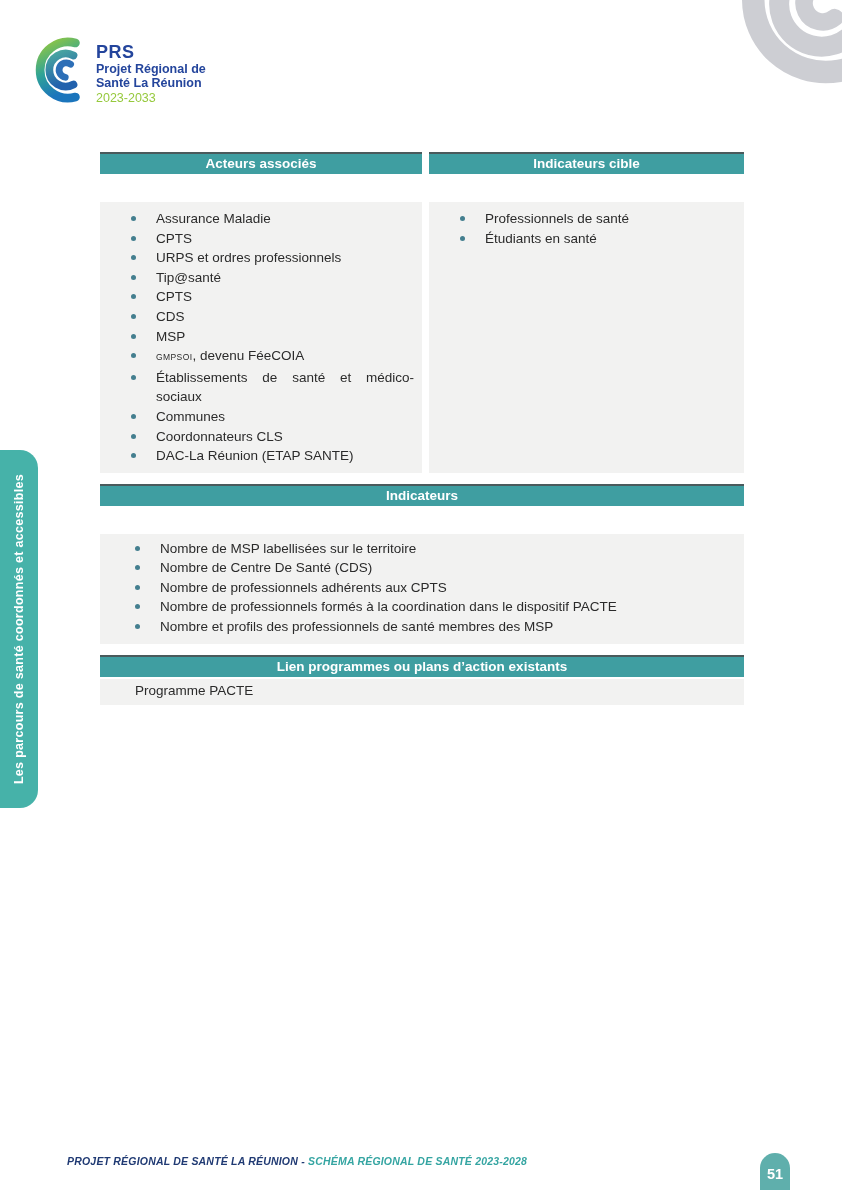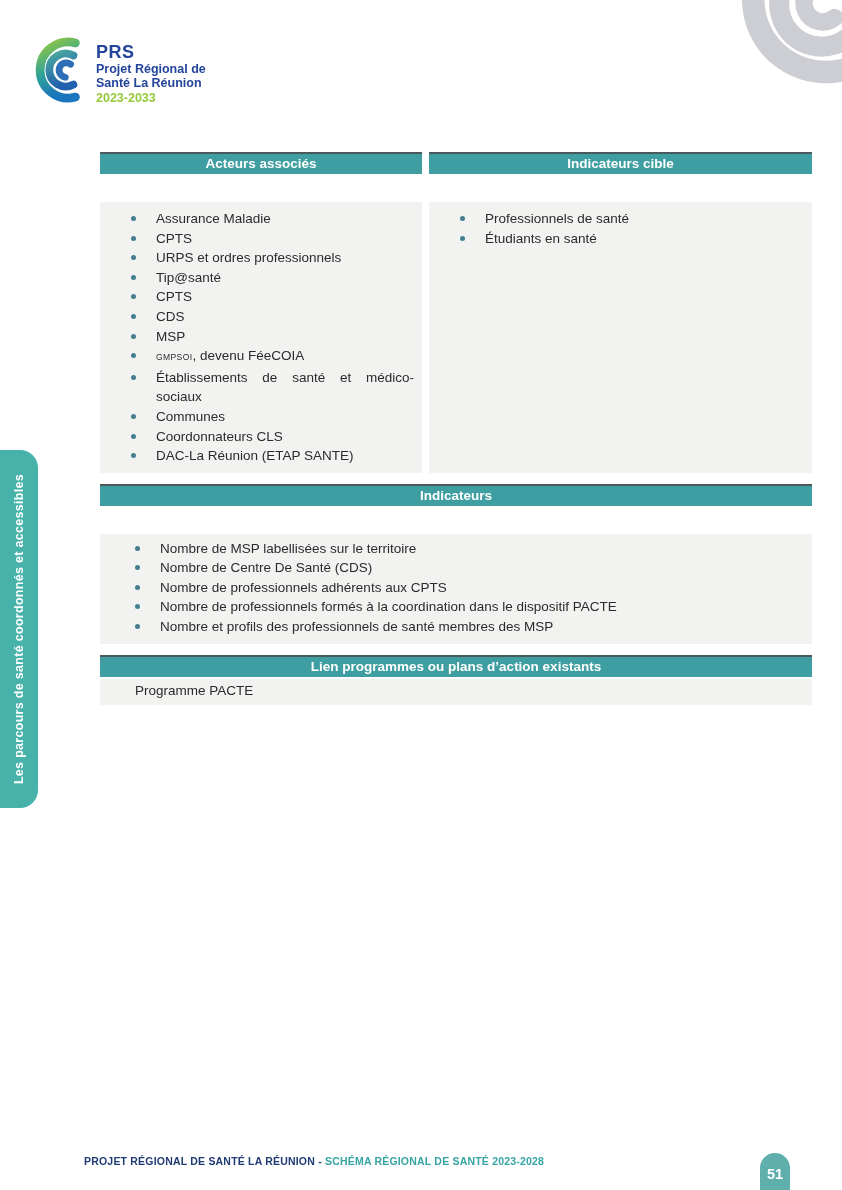--- a/index.html
+++ b/index.html
@@ -27,21 +27,21 @@
   }
   .logo-text { padding-top: 7px; line-height: 1.12; }
   .logo-acronym {
     font-size: 18px; font-weight: bold; color: var(--logo-blue);
     letter-spacing: 0.5px;
   }
   .logo-title {
     font-size: 12.5px; font-weight: bold; color: var(--logo-blue);
   }
   .logo-years {
-    font-size: 12.5px; font-weight: bold; color: var(--logo-green);
+    font-size: 12.5px; font-weight: normal; color: var(--logo-green);
     margin-top: 1px;
   }
 
   
   .side-tab {
     position: absolute; left: 0; top: 450px;
     width: 38px; height: 358px;
     background: var(--sidebar-teal);
     border-radius: 0 18px 18px 0;
     display: flex; align-items: center; justify-content: center;
@@ -49,21 +49,21 @@
   .side-tab span {
     writing-mode: vertical-rl;
     transform: rotate(180deg);
     color: #ffffff; font-size: 12.5px; font-weight: bold;
     letter-spacing: 0.3px;
     white-space: nowrap;
   }
 
   
   .content {
-    position: absolute; left: 100px; top: 152px; width: 712px;
+    position: absolute; left: 100px; top: 152px; width: 644px;
   }
   .twocol { display: flex; gap: 7px; }
   .col-left  { width: 322px; }
   .col-right { flex: 1; }
 
   .bar {
     background: var(--header-teal);
     border-top: 2px solid #4a5a5c;
     color: #ffffff; font-weight: bold; font-size: 13.5px;
     text-align: center; height: 22px; line-height: 19px;
@@ -96,23 +96,24 @@
     padding: 4px 0 0 35px;
   }
   .ind-panel { padding-bottom: 2px; }
   .ind-panel ul.blist { padding-top: 5px; }
   .ind-panel ul.blist li { line-height: 19.4px; }
   .ind-panel ul.blist .bullet { margin-left: 35px; }
   .ind-panel .li-text { text-align: left !important; }
 
   
   .footer {
-    position: absolute; left: 84px; top: 1155px;
+    position: absolute; left: 67px; top: 1155px;
     font-size: 10.5px; font-weight: bold; letter-spacing: 0.2px;
     white-space: nowrap;
+    font-style: italic;
   }
   .footer .navy { color: var(--footer-navy); }
   .footer .teal { color: var(--footer-teal); }
 
   .page-badge {
     position: absolute; right: 52px; bottom: 0;
     width: 30px; height: 37px;
     background: var(--badge-teal);
     border-radius: 17px 17px 0 0;
     color: #ffffff; font-weight: bold; font-size: 14.5px;

